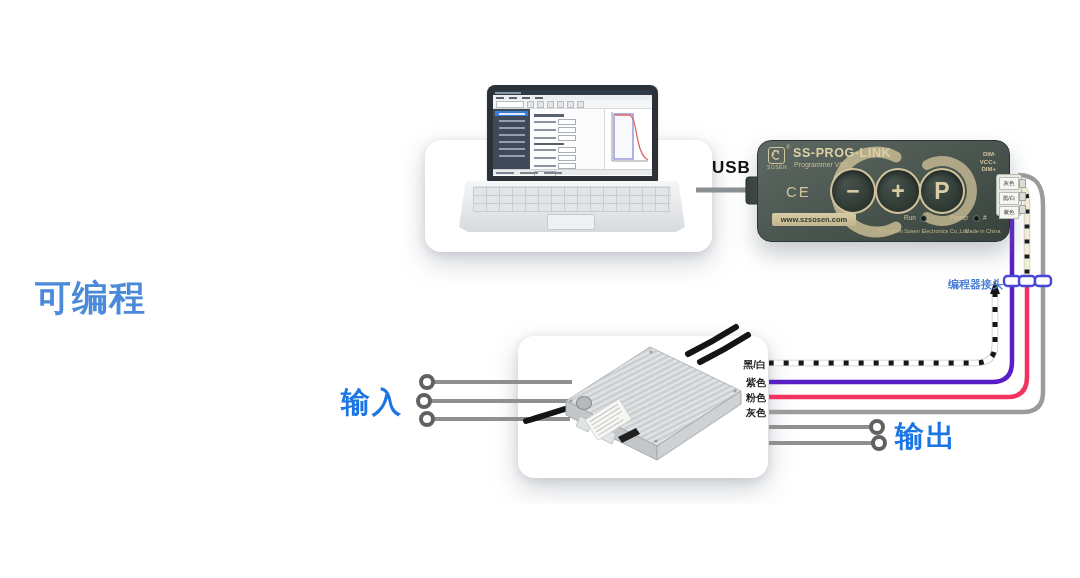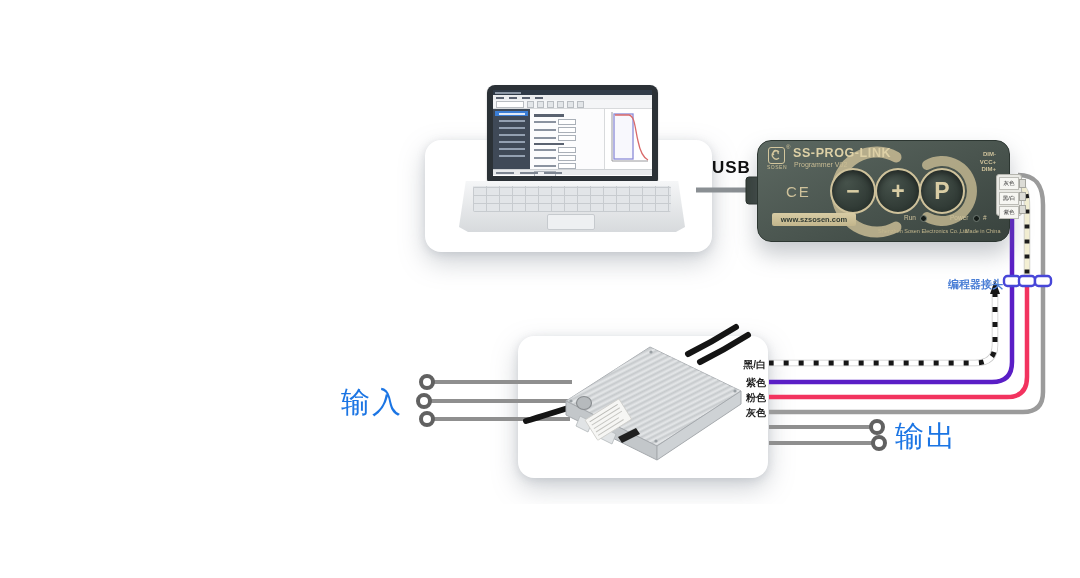--- a/index.html
+++ b/index.html
@@ -10,21 +10,21 @@
   
   .card{position:absolute;background:#fff;border-radius:16px;
         box-shadow:0 10px 26px rgba(125,134,145,.38),0 2px 8px rgba(125,134,145,.22);}
   .card-laptop{left:425px;top:140px;width:287px;height:112px;}
   .card-driver{left:518px;top:336px;width:250px;height:142px;}
 
   
   .headline{left:35px;top:274px;color:#4a8ad9;font-size:36px;font-weight:600;letter-spacing:1px;}
   .headline2{left:28px;top:312px;color:#4a8ad9;font-size:35px;font-weight:600;letter-spacing:.5px;}
 
-  .io-label{color:#1b75e4;font-weight:400;font-size:29px;letter-spacing:2px;}
+  .io-label{color:#1b75e4;font-weight:700;font-size:29px;letter-spacing:2px;}
   .lbl-input{left:341px;top:383px;}
   .lbl-output{left:895px;top:417px;}
   .usb-label{left:712px;top:158px;color:#101010;font-weight:700;font-size:17px;letter-spacing:1px;}
   .prog-conn-label{left:948px;top:265px;color:#4b7fd6;font-weight:700;font-size:11px;margin-top:12px;}
 
   .wire-label{position:absolute;left:736px;width:30px;text-align:right;
               color:#1d1d1d;font-size:10px;font-weight:600;}
 
   .watermark{left:950px;top:547px;color:#f3f3f3;font-size:21px;font-weight:700;letter-spacing:1px;}
 
@@ -335,20 +335,21 @@
     <ellipse cx="584" cy="403" rx="7.5" ry="6.5" fill="#b6babd" stroke="#898d90" stroke-width="1.2"></ellipse>
 
     <g fill="#9aa0a4">
       <circle cx="651" cy="352" r="1.6"></circle>
         <circle cx="735" cy="391" r="1.6"></circle>
       <circle cx="571" cy="401" r="1.6"></circle>
         <circle cx="656" cy="441" r="1.6"></circle>
     </g>
   </svg>
 
+  <div class="abs headline">可编程</div>
 
   <div class="abs usb-label">USB</div>
 
   <div class="abs io-label lbl-input">输入</div>
   <div class="abs io-label lbl-output">输出</div>
 
   <div class="abs prog-conn-label">编程器接头</div>
 
   <div class="wire-label" style="top:358px">黑/白</div>
   <div class="wire-label" style="top:376px">紫色</div>

